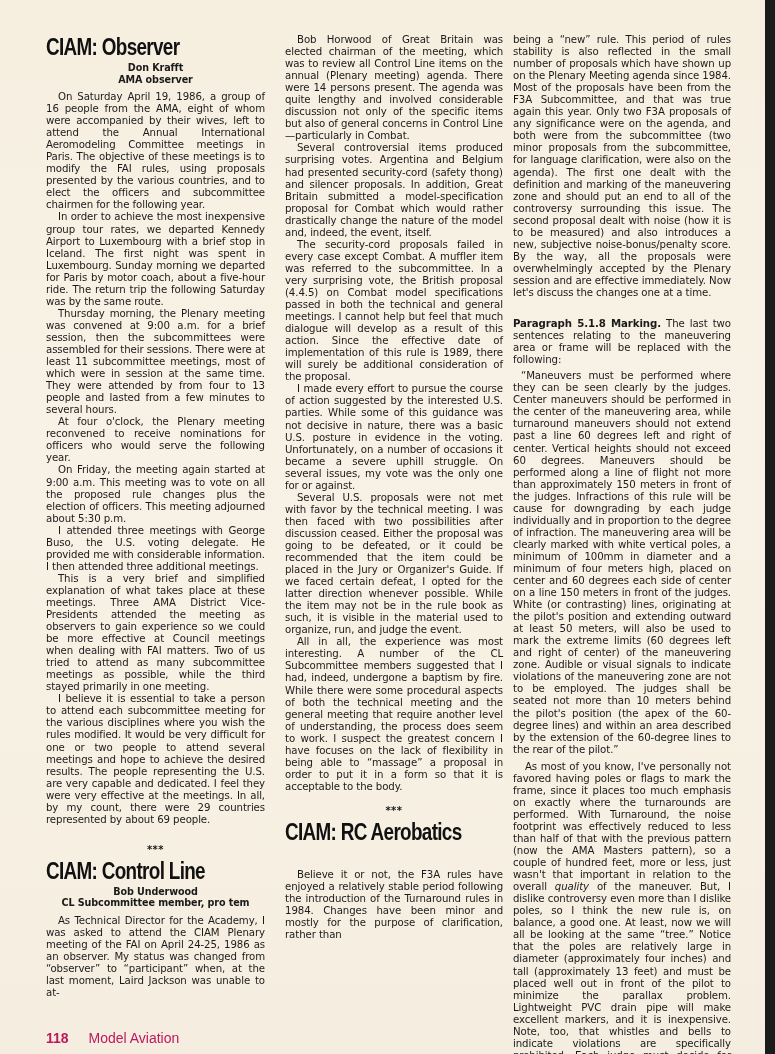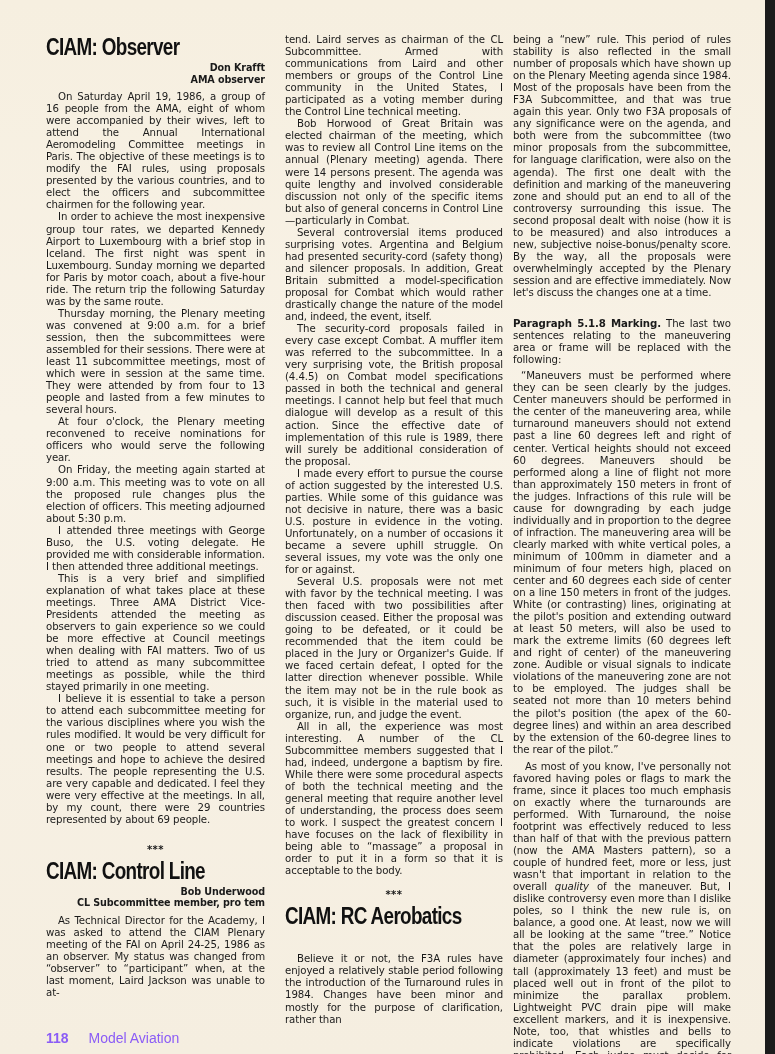--- a/index.html
+++ b/index.html
@@ -34,28 +34,28 @@
       font-size: 23px;
       letter-spacing: -0.8px;
       transform: scaleX(0.82);
       transform-origin: left;
       white-space: nowrap;
       margin: 0;
       line-height: 26px;
       color: #111;
     }
     .byline { text-align: right; font-weight: bold; font-size: 9.6px; line-height: 11.5px; margin: 2px 0 6px 0; }
-    .byline div { text-align: right; }
+    .byline div { text-align: center; }
     .stars { text-align: center; font-weight: bold; font-size: 10px; letter-spacing: 0.5px; margin: 8px 0 2px 0; }
     .para-head { font-weight: bold; }
     .quote-block p { text-indent: 8px; }
     .footer {
       position: absolute; left: 46px; top: 1030px;
       font-family: "Liberation Sans", sans-serif;
-      font-size: 14px; color: #8b5cf6;
+      font-size: 14px; color: #be185d;
     }
     .footer .pg { font-weight: bold; margin-right: 16px; }
   </style>
 </head>
 <body>
 
 <div class="page"></div>
 <div class="binding-edge"></div>
 
 <div class="col col1">
@@ -76,21 +76,20 @@
   <div class="stars" style="margin-top:18px;">***</div>
   <h1 class="headline">CIAM: Control Line</h1>
   <div class="byline">
     <div>Bob Underwood</div>
     <div>CL Subcommittee member, pro tem</div>
   </div>
   <p>As Technical Director for the Academy, I was asked to attend the CIAM Plenary meeting of the FAI on April 24-25, 1986 as an observer. My status was changed from “observer” to “participant” when, at the last moment, Laird Jackson was unable to at-</p>
 </div>
 
 <div class="col col2">
-  <p style="text-indent:0;">tend. Laird serves as chairman of the CL Subcommittee. Armed with communications from Laird and other members or groups of the Control Line community in the United States, I participated as a voting member during the Control Line technical meeting.</p>
   <p>Bob Horwood of Great Britain was elected chairman of the meeting, which was to review all Control Line items on the annual (Plenary meeting) agenda. There were 14 persons present. The agenda was quite lengthy and involved considerable discussion not only of the specific items but also of general concerns in Control Line—particularly in Combat.</p>
   <p>Several controversial items produced surprising votes. Argentina and Belgium had presented security-cord (safety thong) and silencer proposals. In addition, Great Britain submitted a model-specification proposal for Combat which would rather drastically change the nature of the model and, indeed, the event, itself.</p>
   <p>The security-cord proposals failed in every case except Combat. A muffler item was referred to the subcommittee. In a very surprising vote, the British proposal (4.4.5) on Combat model specifications passed in both the technical and general meetings. I cannot help but feel that much dialogue will develop as a result of this action. Since the effective date of implementation of this rule is 1989, there will surely be additional consideration of the proposal.</p>
   <p>I made every effort to pursue the course of action suggested by the interested U.S. parties. While some of this guidance was not decisive in nature, there was a basic U.S. posture in evidence in the voting. Unfortunately, on a number of occasions it became a severe uphill struggle. On several issues, my vote was the only one for or against.</p>
   <p>Several U.S. proposals were not met with favor by the technical meeting. I was then faced with two possibilities after discussion ceased. Either the proposal was going to be defeated, or it could be recommended that the item could be placed in the Jury or Organizer's Guide. If we faced certain defeat, I opted for the latter direction whenever possible. While the item may not be in the rule book as such, it is visible in the material used to organize, run, and judge the event.</p>
   <p>All in all, the experience was most interesting. A number of the CL Subcommittee members suggested that I had, indeed, undergone a baptism by fire. While there were some procedural aspects of both the technical meeting and the general meeting that require another level of understanding, the process does seem to work. I suspect the greatest concern I have focuses on the lack of flexibility in being able to “massage” a proposal in order to put it in a form so that it is acceptable to the body.</p>
 
   <div class="stars" style="margin-top:12px;">***</div>
   <h1 class="headline">CIAM: RC Aerobatics</h1>
   <p style="margin-top:24px;">Believe it or not, the F3A rules have enjoyed a relatively stable period following the introduction of the Turnaround rules in 1984. Changes have been minor and mostly for the purpose of clarification, rather than</p>

